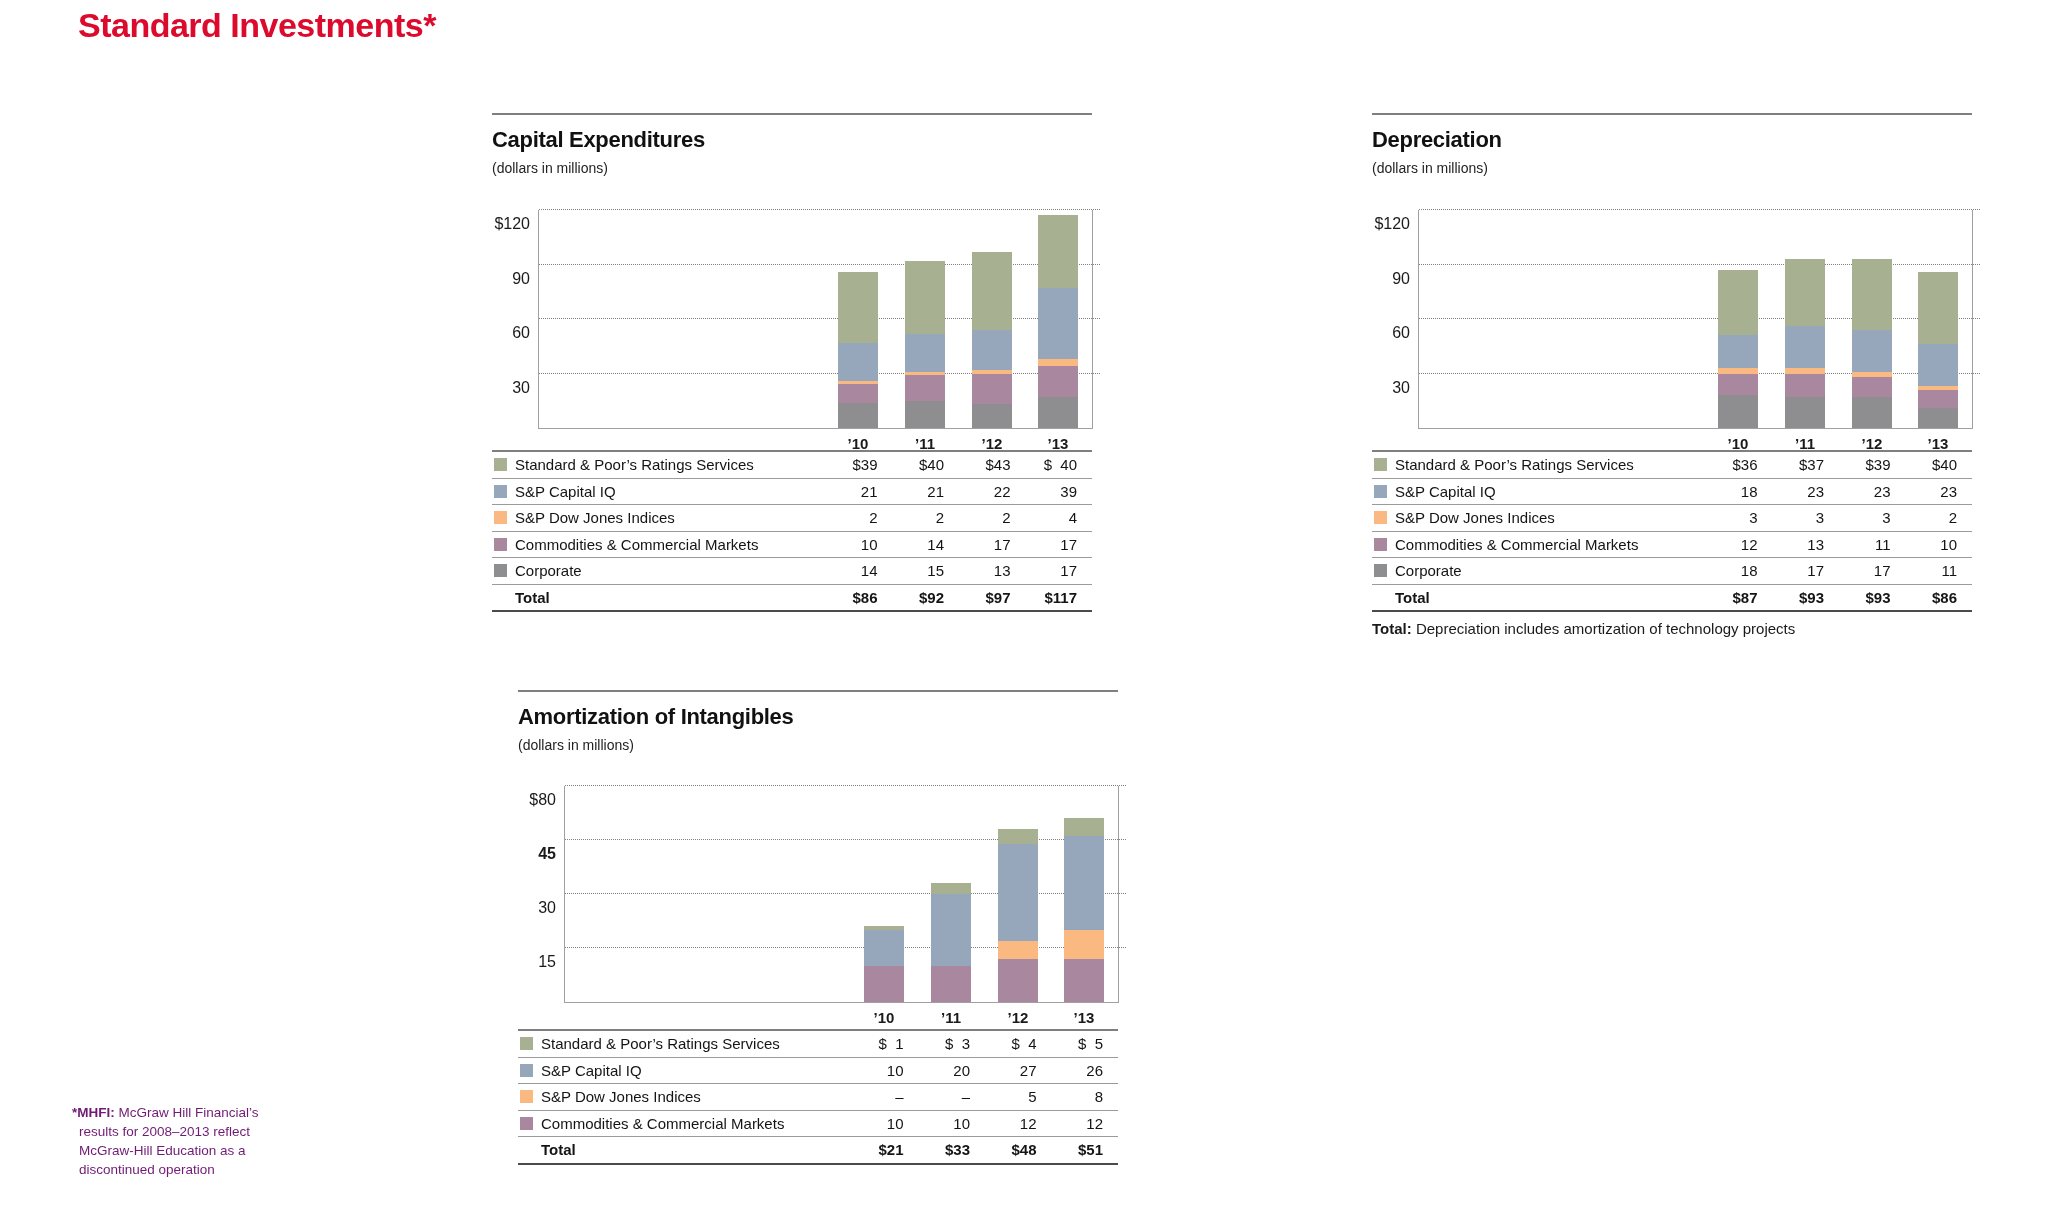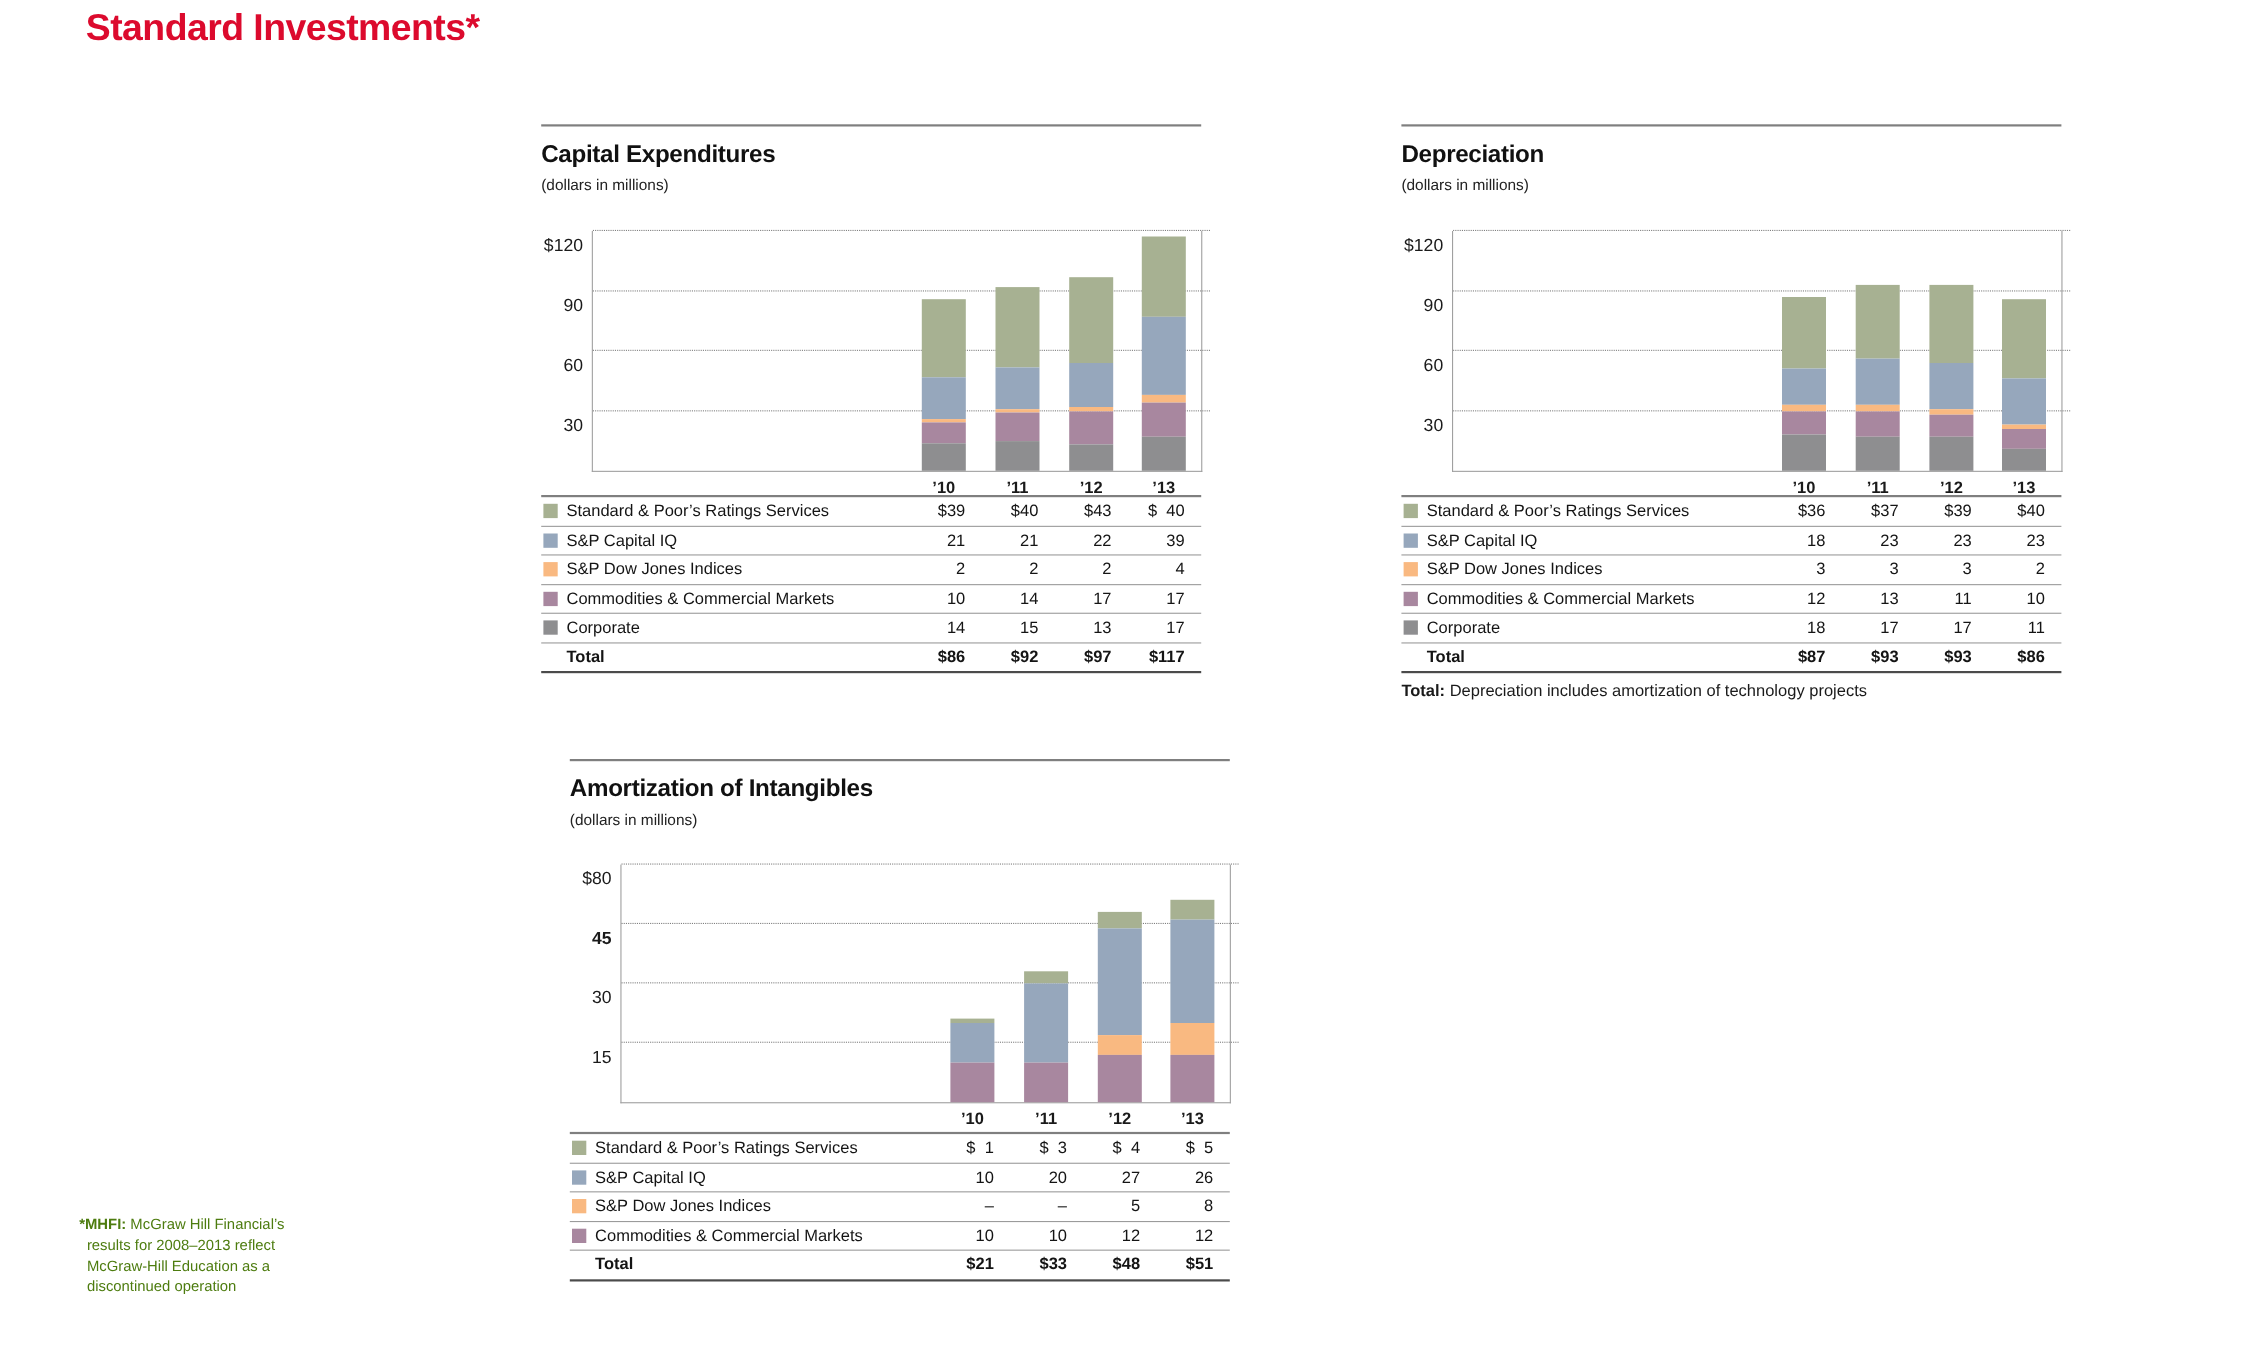--- a/index.html
+++ b/index.html
@@ -7,21 +7,21 @@
     width:2048px;height:1228px;position:relative;background:#fff;
     font-family:"Liberation Sans",sans-serif;color:#141414;
     -webkit-font-smoothing:antialiased;
   }
   #page-title{
     position:absolute;left:78px;top:6px;margin:0;
     font-size:34px;font-weight:700;letter-spacing:-0.5px;
   }
   .chart-section{position:absolute;width:600px;border-top:2px solid #7f7f7f;}
   #sec-capex{left:492px;top:113px;height:560px;}
-  #sec-dep{left:1274px;top:113px;height:560px;}
+  #sec-dep{left:1372px;top:113px;height:560px;}
   #sec-amort{left:518px;top:690px;height:500px;}
   .chart-title{position:absolute;left:0;top:12px;margin:0;font-size:22px;font-weight:700;letter-spacing:-0.3px;color:#111;}
   .chart-subtitle{position:absolute;left:0;top:45px;font-size:14px;color:#222;}
   .plot{
     position:absolute;left:46px;width:553px;
     border-left:1px solid #a0a0a0;border-right:1px solid #a0a0a0;border-bottom:1px solid #a0a0a0;
   }
   #sec-capex .plot,#sec-dep .plot{top:95px;height:218px;}
   #sec-amort .plot{top:94px;height:216px;}
   .gridline{position:absolute;left:0;right:-8px;height:0;border-top:1px dotted #7f7f7f;}
@@ -34,21 +34,21 @@
   #sec-amort .legend-table{top:337px;}
   .trow{display:flex;align-items:center;height:25.5px;border-bottom:1px solid #9b9b9b;padding-right:15px;font-size:15px;}
   .trow.total{font-weight:700;border-bottom:2px solid #4b4b4b;}
   .swatch{width:13px;height:13px;margin:0 8px 0 2px;flex:none;}
   .slabel{flex:1;white-space:nowrap;overflow:hidden;}
   .trow.total .slabel{padding-left:23px;}
   .vcell{width:66.5px;text-align:right;white-space:pre;flex:none;}
   .note{position:absolute;left:0;top:505px;font-size:15px;color:#1a1a1a;white-space:nowrap;}
   #footnote{
     position:absolute;left:72px;top:1103px;width:200px;
-    font-size:13.5px;line-height:19px;color:#4d7c0f;
+    font-size:13.5px;line-height:19px;color:#701a75;
     padding-left:7px;text-indent:-7px;
   }
 </style>
 </head>
 <body>
 
 <h1 id="page-title" style="color: rgb(220, 10, 45);">Standard Investments*</h1>
 
 <section class="chart-section" id="sec-capex">
   <h2 class="chart-title">Capital Expenditures</h2>

